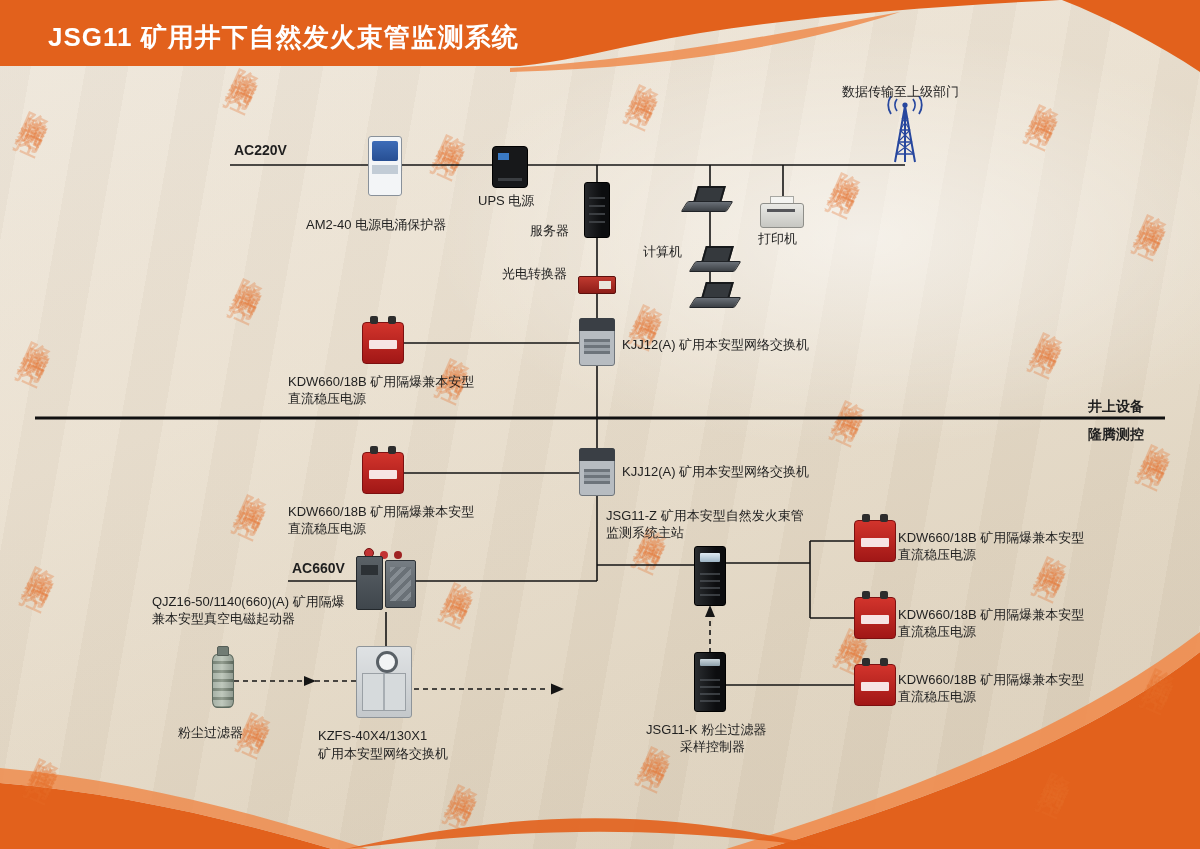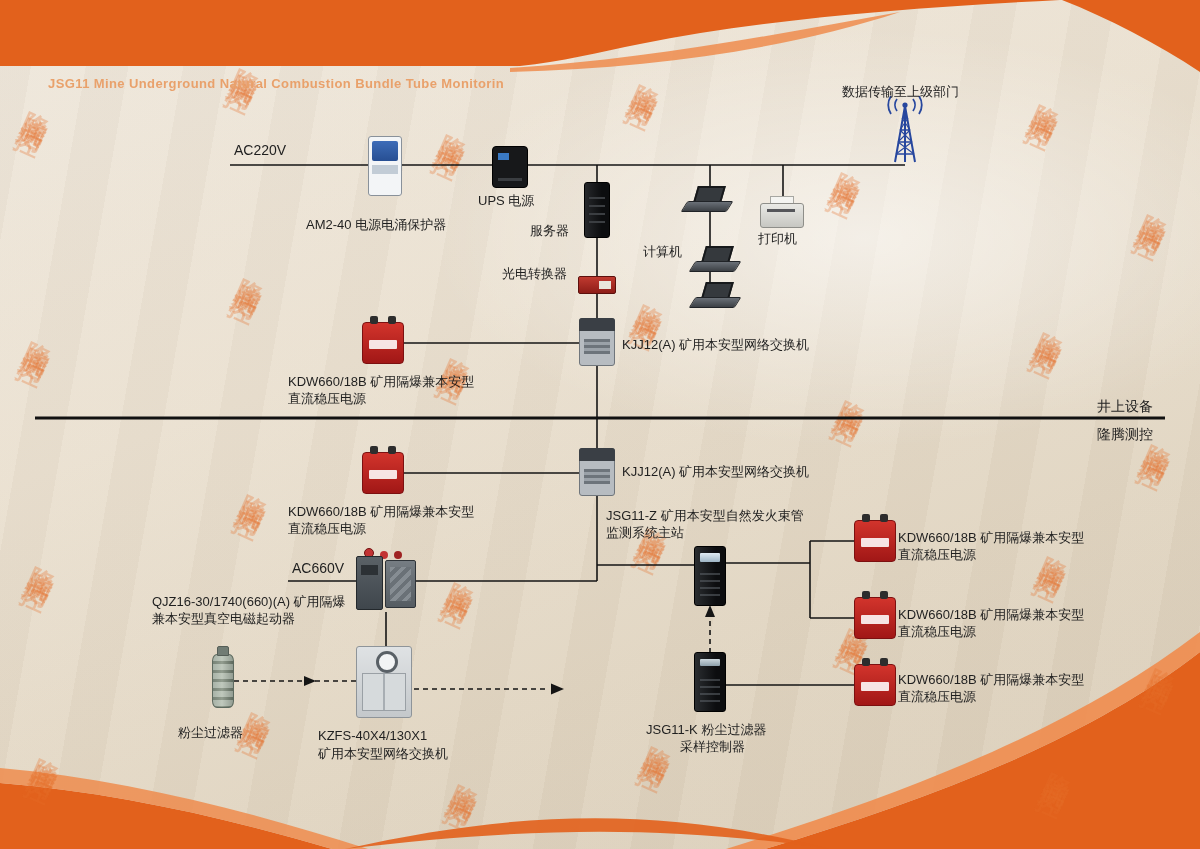--- a/index.html
+++ b/index.html
@@ -15,22 +15,22 @@
   .wm{
     position:absolute; z-index:2; writing-mode:vertical-rl; text-orientation:upright;
     font-size:26px; font-weight:bold; letter-spacing:6px; color:rgba(227,109,40,0.30);
     transform:rotate(24deg); pointer-events:none; white-space:nowrap;
     font-family:"DejaVu Sans",sans-serif;
   }
   svg.wires{ position:absolute; left:0; top:0; z-index:3; }
   .dev{ position:absolute; z-index:4; }
   .lbl{ position:absolute; z-index:5; font-size:13px; color:#1f1f1f; white-space:nowrap; }
   .lbl.c{ text-align:left; }
-  .lbl.b{ font-weight:normal; font-size:14px; }
-  .lbl.r{ text-align:center; }
+  .lbl.b{ font-weight:bold; font-size:14px; }
+  .lbl.r{ text-align:left; }
 
   .hdr-title{ position:absolute; left:48px; top:20px; z-index:6; font-size:26px; font-weight:bold; color:#ffffff; letter-spacing:1px; }
   .hdr-sub{ position:absolute; left:48px; top:76px; z-index:6; font-size:13px; font-weight:bold; color:#e9a16b; letter-spacing:0.4px; }
 
   
   .surge{ left:368px; top:136px; width:34px; height:60px; background:#f3f5f7; border:1px solid #89919a; border-radius:3px; }
   .surge::before{ content:""; position:absolute; left:3px; right:3px; top:4px; height:20px; background:linear-gradient(180deg,#3d6cb8,#274f93); border-radius:2px; }
   .surge::after{ content:""; position:absolute; left:3px; right:3px; top:28px; height:9px; background:#c2ccd6; }
 
   .ups{ left:492px; top:146px; width:36px; height:42px; background:#17181a; border:1px solid #000; border-radius:4px; }
@@ -159,21 +159,21 @@
       <path d="M414,689 H548"></path>
     </g>
     <g fill="#151515" stroke="none">
       <polygon points="710,605 705,617 715,617"></polygon>
       <polygon points="316,681 304,676 304,686"></polygon>
       <polygon points="564,689 551,683.5 551,694.5"></polygon>
     </g>
     <path d="M35,418 H1165" stroke="#111" stroke-width="3"></path>
   </svg>
 
-  <div class="hdr-sub">JSG11 Mine Underground Natural Combustion Bundle Tube Monitorin</div>
+  <div class="hdr-title">JSG11 矿用井下自然发火束管监测系统</div>
 
   <div class="dev surge"></div>
   <div class="dev ups"></div>
   <div class="dev server"></div>
   <svg class="dev ant-svg" viewBox="0 0 56 70">
     <g stroke="#27479e" stroke-width="2" fill="none">
       <path d="M28,10 L18,66 M28,10 L38,66 M28,10 V66"></path>
       <path d="M25,22 H31 M23,34 H33 M21,46 H35 M19,58 H37" stroke-width="1.3"></path>
       <path d="M25,22 L33,34 M31,22 L23,34 M23,34 L35,46 M33,34 L21,46 M21,46 L37,58 M35,46 L19,58" stroke-width="1.1"></path>
       <path d="M20,3 A10,10 0 0,0 20,15" stroke-width="1.8"></path>
@@ -222,21 +222,21 @@
 
   <div class="lbl b r" style="left:1088px;top:398px;width:74px">井上设备</div>
   <div class="lbl b r" style="left:1088px;top:426px;width:74px">隆腾测控</div>
 
   <div class="lbl" style="left:622px;top:463px">KJJ12(A) 矿用本安型网络交换机</div>
   <div class="lbl c" style="left:288px;top:503px;width:204px">KDW660/18B 矿用隔爆兼本安型</div>
   <div class="lbl c" style="left:288px;top:520px;width:204px">直流稳压电源</div>
   <div class="lbl c" style="left:606px;top:507px;width:200px">JSG11-Z 矿用本安型自然发火束管</div>
   <div class="lbl c" style="left:606px;top:524px;width:200px">监测系统主站</div>
   <div class="lbl b" style="left:292px;top:560px">AC660V</div>
-  <div class="lbl c" style="left:152px;top:593px;width:206px">QJZ16-30/1740(660)(A) 矿用隔爆</div>
+  <div class="lbl c" style="left:152px;top:593px;width:206px">QJZ16-50/1140(660)(A) 矿用隔爆</div>
   <div class="lbl c" style="left:152px;top:610px;width:206px">兼本安型真空电磁起动器</div>
   <div class="lbl c" style="left:898px;top:529px;width:210px">KDW660/18B 矿用隔爆兼本安型</div>
   <div class="lbl c" style="left:898px;top:546px;width:210px">直流稳压电源</div>
   <div class="lbl c" style="left:898px;top:606px;width:210px">KDW660/18B 矿用隔爆兼本安型</div>
   <div class="lbl c" style="left:898px;top:623px;width:210px">直流稳压电源</div>
   <div class="lbl c" style="left:898px;top:671px;width:210px">KDW660/18B 矿用隔爆兼本安型</div>
   <div class="lbl c" style="left:898px;top:688px;width:210px">直流稳压电源</div>
   <div class="lbl c" style="left:646px;top:721px;width:128px">JSG11-K 粉尘过滤器</div>
   <div class="lbl c" style="left:680px;top:738px;width:128px">采样控制器</div>
   <div class="lbl c" style="left:318px;top:728px;width:134px">KZFS-40X4/130X1</div>

